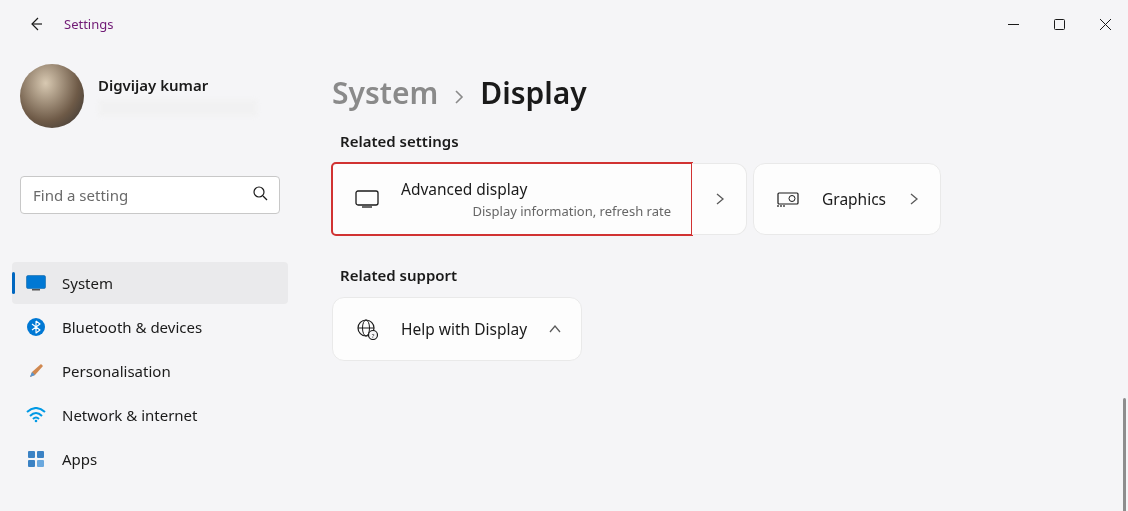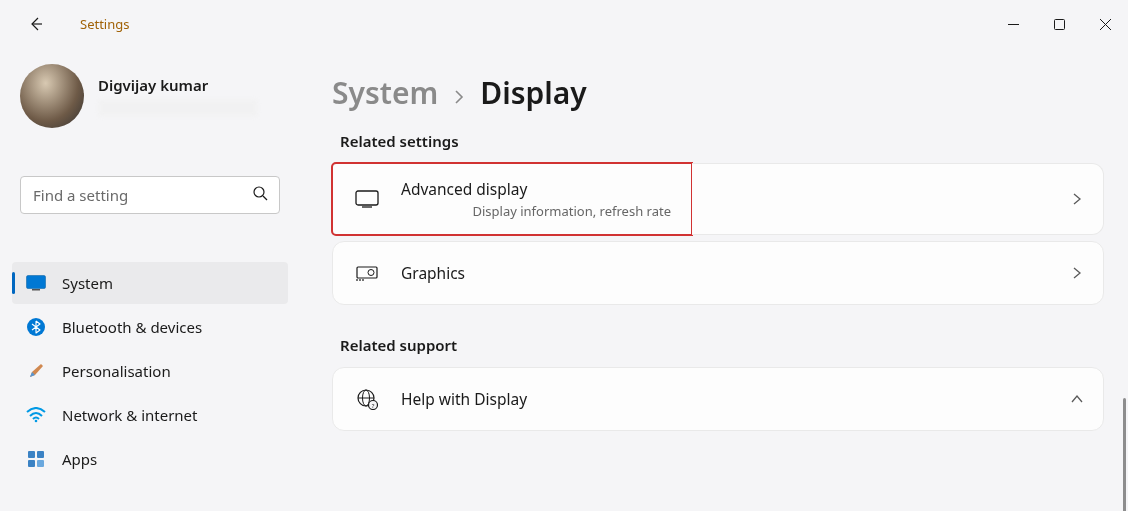--- a/index.html
+++ b/index.html
@@ -1,20 +1,20 @@
 <!DOCTYPE html>
 <html><head>
 <meta charset="utf-8">
 <style>
   * { box-sizing: border-box; margin: 0; padding: 0; font-family: "Segoe UI Variable", "Segoe UI", system-ui, -apple-system, sans-serif; }
   body { width: 1128px; height: 511px; background: #f5f5f7; overflow: hidden; color: #1a1a1a; }
 
   .titlebar { display: flex; align-items: center; height: 48px; padding: 0 0 0 16px; }
   .back-arrow { width: 40px; height: 40px; display: flex; align-items: center; justify-content: center; cursor: pointer; border-radius: 4px; }
-  .titlebar-title { font-size: 13px; margin-left: 24px; color: #a16207; }
+  .titlebar-title { font-size: 13px; margin-left: 8px; color: #701a75; }
   .win-controls { margin-left: auto; display: flex; }
   .win-btn { width: 46px; height: 32px; display: flex; align-items: center; justify-content: center; cursor: pointer; }
 
   .content { display: flex; height: calc(511px - 48px); }
 
   .sidebar { width: 300px; padding: 8px 8px 8px 8px; display: flex; flex-direction: column; gap: 28px; }
   .profile { display: flex; align-items: center; padding: 8px 8px 20px 12px; gap: 14px; }
   .avatar { width: 64px; height: 64px; border-radius: 50%; background: linear-gradient(135deg,#8e8e8e,#c9c9c9); background-image: radial-gradient(ellipse at 40% 30%, #d8c9b2 0%, #6e5a47 60%, #2f2f2f 100%); background-size: cover; flex-shrink: 0; }
   .profile-name { font-size: 15px; font-weight: 600; }
   .profile-sub { font-size: 12px; color: #999; filter: blur(2px); opacity: .6; background: #f0f0f0; width: 160px; height: 18px; border-radius: 3px; margin-top: 4px; }
@@ -32,21 +32,21 @@
 
   .main { flex: 1; padding: 24px 24px 0 32px; overflow-y: auto; position: relative; }
   .breadcrumb { display: flex; align-items: baseline; gap: 14px; margin-bottom: 18px; }
   .bc-parent { font-size: 30px; font-weight: 600; color: #8a8a8a; cursor: pointer; }
   .bc-sep { color: #8a8a8a; }
   .bc-current { font-size: 30px; font-weight: 600; color: #1a1a1a; }
 
   .section-title { font-size: 15px; font-weight: 600; margin-bottom: 12px; color: #1a1a1a; margin-left: 8px; }
   .section { margin-bottom: 30px; }
 
-  .card-list { display: flex; flex-direction: column; gap: 6px; }
+  .card-list { display: flex; flex-direction: row; gap: 6px; }
   .card { display: flex; align-items: center; gap: 22px; background: #fdfdfd; border: 1px solid #e9e9e9; border-radius: 12px; padding: 14px 20px 14px 22px; cursor: pointer; min-height: 64px; }
   .card.highlighted { outline: 2px solid #d13232; outline-offset: -1px; border-radius: 4px; width: 360px; }
   .card-wrap { position: relative; }
   .card-wrap.highlight-wrap { display: flex; }
   .card-wrap.highlight-wrap .card:first-child { border-top-right-radius: 0; border-bottom-right-radius: 0; }
   .card-wrap.highlight-wrap .card.rest { border-left: none; border-top-left-radius: 0; border-bottom-left-radius: 0; flex: 1; justify-content: flex-end; }
   .card-icon { width: 24px; display: flex; justify-content: center; align-items: center; flex-shrink: 0; }
   .card-text { display: flex; flex-direction: column; gap: 2px; flex: 1; }
   .card-title { font-size: 15.5px; color: #1a1a1a; }
   .card-sub { font-size: 13px; color: #666; text-align: right; }

